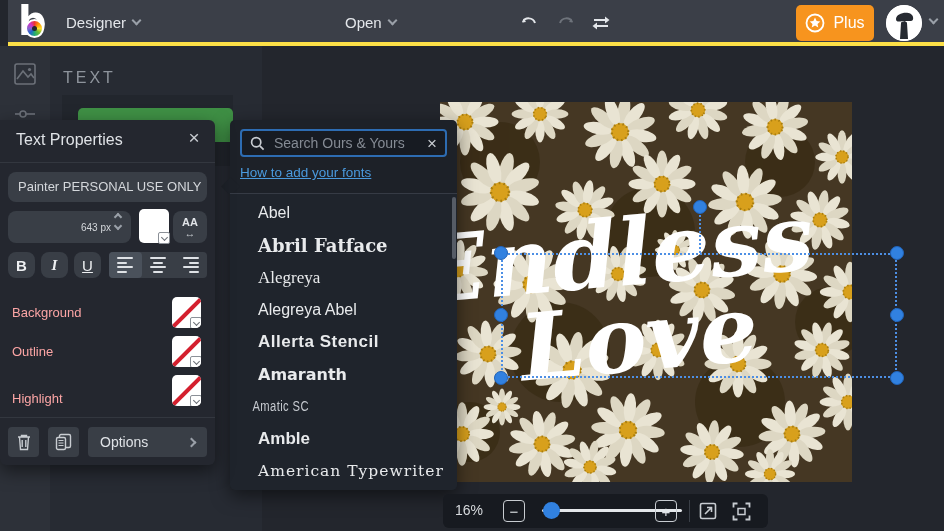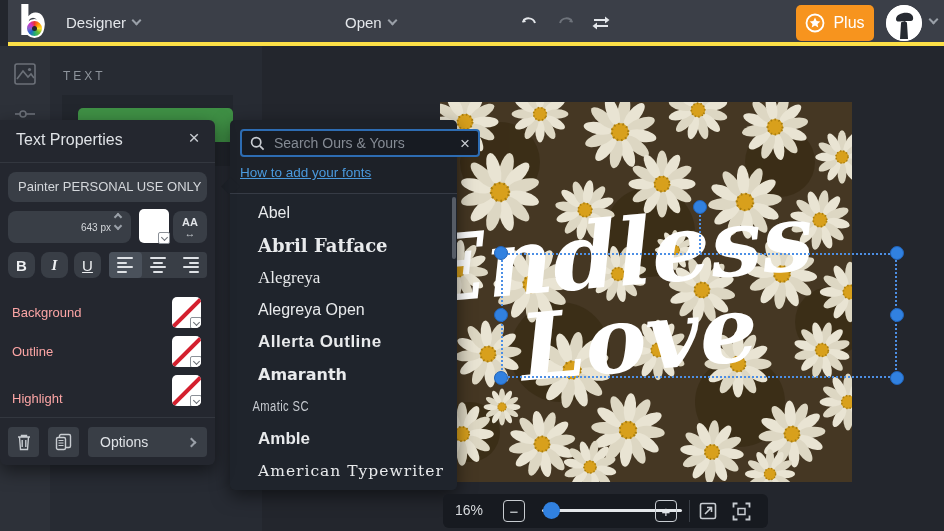--- a/index.html
+++ b/index.html
@@ -29,21 +29,21 @@
   .avatar{position:absolute;left:878px;top:5px;width:36px;height:36px;border-radius:50%;
           background:#fff;overflow:hidden;cursor:pointer;}
   .avatar-chev{position:absolute;left:922px;top:20px;}
 
   
   .sidebar{position:absolute;left:0;top:46px;width:50px;height:485px;background:#2d3139;z-index:1;}
   .side-icon{position:absolute;left:13px;width:24px;height:24px;opacity:.5;cursor:pointer;}
 
   
   .text-panel{position:absolute;left:50px;top:46px;width:212px;height:485px;background:#272b33;z-index:1;}
-  .text-panel .hdr{position:absolute;left:13px;top:23px;font-size:12px;letter-spacing:3px;color:#8e949c;}
+  .text-panel .hdr{position:absolute;left:13px;top:23px;font-size:16px;letter-spacing:3px;color:#8e949c;}
   .text-panel .inner{position:absolute;left:12px;top:49px;width:171px;height:71px;background:#22262d;}
   .add-text-btn{position:absolute;left:78px;top:108px;width:155px;height:34px;background:#3f9045;
                 border-radius:5px 5px 3px 3px;z-index:2;cursor:pointer;}
 
   
   .props{position:absolute;left:0;top:120px;width:215px;height:345px;background:#24272f;
          border-radius:0 6px 6px 6px;box-shadow:0 6px 18px rgba(0,0,0,.5);z-index:4;}
   .props .title{position:absolute;left:16px;top:11px;font-size:16px;color:#dfe2e6;}
   .props .close{position:absolute;left:182px;top:6px;width:24px;height:24px;color:#c8ccd1;
                 font-size:19px;text-align:center;line-height:24px;cursor:pointer;}
@@ -87,21 +87,21 @@
   .options-btn{position:absolute;left:88px;top:307px;width:119px;height:30px;background:#393e46;
          border-radius:4px;color:#dfe2e6;font-size:14px;display:flex;align-items:center;
          padding:0 12px;cursor:pointer;}
   .options-btn .chev{transform:rotate(-45deg);margin-left:auto;margin-top:0;}
 
   
   .fontpanel{position:absolute;left:230px;top:120px;width:227px;height:370px;background:#1d2128;
              border-radius:5px;box-shadow:0 6px 18px rgba(0,0,0,.5);z-index:3;}
   .fontpanel .notch{position:absolute;left:-6px;top:60px;width:13px;height:13px;background:#1d2128;
              transform:rotate(45deg);}
-  .searchbox{position:absolute;left:10px;top:9px;width:240px;height:28px;border:2px solid #2d6cb2;
+  .searchbox{position:absolute;left:10px;top:9px;width:207px;height:28px;border:2px solid #2d6cb2;
              border-radius:4px;background:#171b22;display:flex;align-items:center;padding:0 8px;gap:7px;}
   .searchbox input{flex:1;background:transparent;border:none;outline:none;color:#d4d7db;
              font-size:14px;font-family:inherit;min-width:0;}
   .searchbox input::placeholder{color:#858b94;}
   .searchbox .x{color:#c8ccd1;font-size:17px;cursor:pointer;line-height:1;}
   .addlink{position:absolute;left:10px;top:45px;font-size:13.5px;color:#4a9ade;
            text-decoration:underline;cursor:pointer;}
   .fontlist{position:absolute;left:0;top:73px;width:227px;height:297px;background:#1f242c;
             border-top:1px solid #363b45;border-radius:0 0 5px 5px;display:flex;flex-direction:column;
             padding:3px 0;overflow:hidden;}
@@ -340,22 +340,22 @@
         <line x1="9.8" y1="9.8" x2="13.6" y2="13.6" stroke="#c8ccd1" stroke-width="1.7"></line>
       </svg>
       <input placeholder="Search Ours &amp; Yours" style="">
       <span class="x">×</span>
     </div>
     <div class="addlink">How to add your fonts</div>
     <div class="fontlist">
       <div class="fontitem">Abel</div>
       <div class="fontitem">Abril Fatface</div>
       <div class="fontitem">Alegreya</div>
-      <div class="fontitem">Alegreya Open</div>
-      <div class="fontitem">Allerta Outline</div>
+      <div class="fontitem">Alegreya Abel</div>
+      <div class="fontitem">Allerta Stencil</div>
       <div class="fontitem">Amaranth</div>
       <div class="fontitem">Amatic SC</div>
       <div class="fontitem">Amble</div>
       <div class="fontitem">American Typewriter</div>
     </div>
     <div class="scrollthumb"></div>
   </div>
 
   <div class="topbar">
     <div class="logo">

